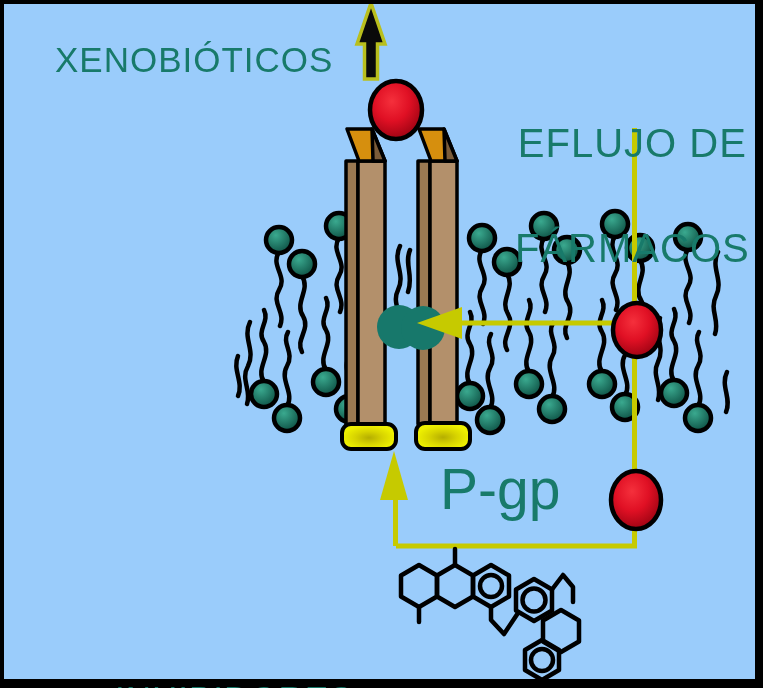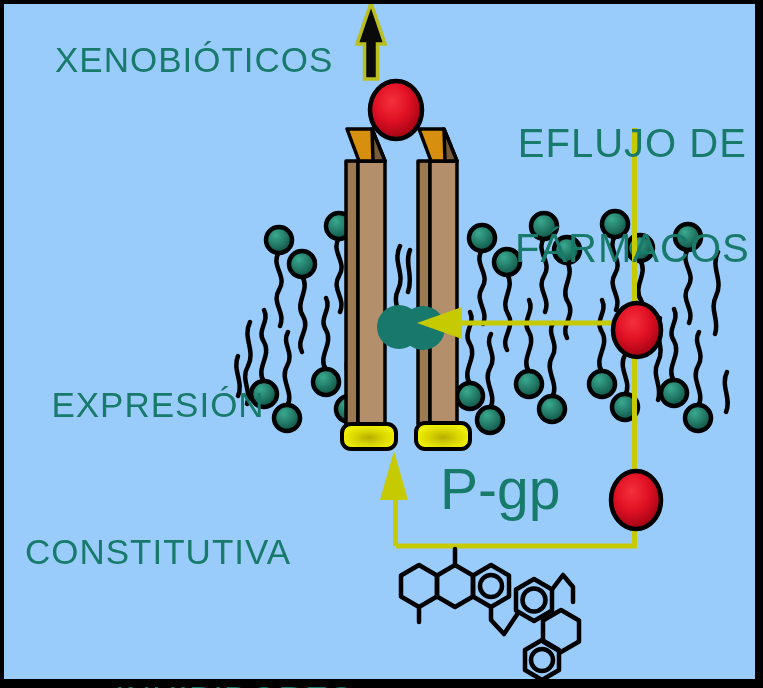--- a/index.html
+++ b/index.html
@@ -181,24 +181,20 @@
     </g>
   </svg>
 
   <div id="lbl-xeno" class="label">XENOBIÓTICOS</div>
 
   <div id="lbl-eflujo" class="label">
     <span>EFLUJO DE</span>
     <span>FÁRMACOS</span>
   </div>
 
-  <div id="lbl-expresion" class="label">
-    <span>EXPRESIÓN</span>
-    <span>CONSTITUTIVA</span>
-  </div>
 
   <div id="lbl-pgp" class="label">P-gp</div>
 
   <div id="lbl-inhib" class="label">
     <span>INHIBIDORES</span>
     
   </div>
 
 </div>
 

